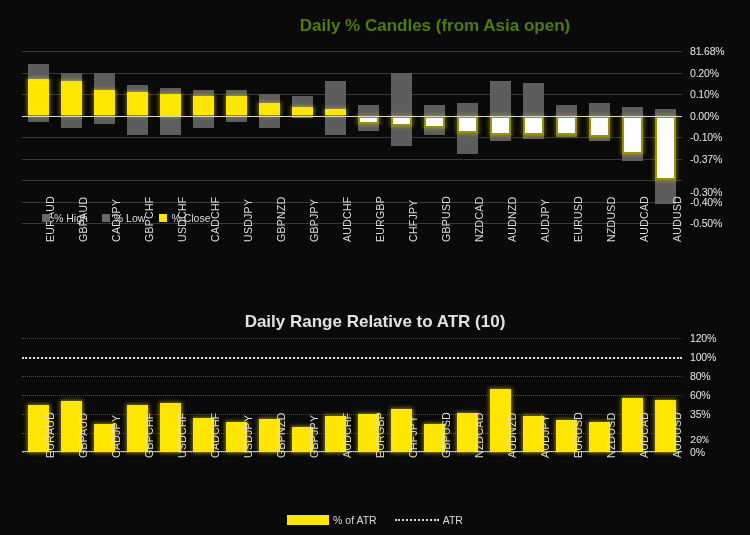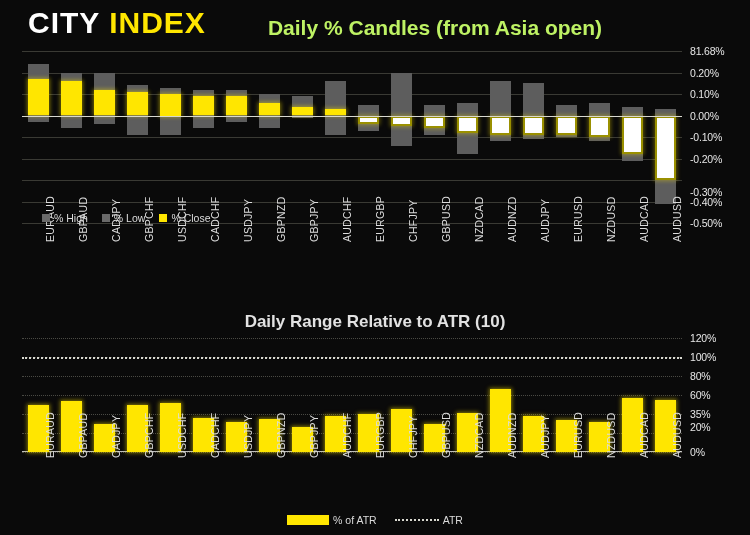--- a/index.html
+++ b/index.html
@@ -10,21 +10,21 @@
     color:#e8e8e8;
     position:relative;
   }
   #stage{position:relative;width:750px;height:535px;background:#0a0a0a;}
 
   
   .brand{position:absolute;left:28px;top:8px;font-size:30px;font-weight:700;letter-spacing:1px;line-height:1;}
   .brand .city{color:#ffffff;}
   .brand .index{color:#ffe600;}
   .title-top{position:absolute;left:250px;top:16px;width:370px;text-align:center;
-    font-size:21px;font-weight:700;color:#bef264;}
+    font-size:17px;font-weight:700;color:#4d7c0f;}
   .title-bottom{position:absolute;left:175px;top:312px;width:400px;text-align:center;
     font-size:17px;font-weight:700;color:#e2e2e2;}
 
   
   .panel{position:absolute;}
   #panel-top{left:22px;top:51px;width:660px;height:172px;}
   #panel-bot{left:22px;top:338px;width:660px;height:114px;}
 
   .gridline{position:absolute;left:0;width:100%;height:1px;background:#3a3a34;}
   .gridline.zero{background:#d9d9cf;height:1px;z-index:4;}
@@ -58,23 +58,20 @@
   .sw.gray{background:#6a6a6a;}
   .sw.yellow{background:#ffe600;}
   .sw.wide{width:42px;height:10px;background:#ffe600;}
   .sw.dots{width:44px;height:0;border-top:2px dotted #d8d8d0;}
 </style>
 </head>
 <body>
 
 <div id="stage">
 
-  <div class="brand">
-    <span class="city">CITY</span><span> </span><span class="index">INDEX</span>
-  </div>
 
   <div class="title-top">Daily % Candles (from Asia open)</div>
   <div class="title-bottom">Daily Range Relative to ATR (10)</div>
 
   <div class="panel" id="panel-top">
       <div class="gridline" style="top: 0px;"></div>
       <div class="gridline" style="top: 21.5px;"></div>
       <div class="gridline" style="top: 43px;"></div>
       <div class="gridline zero" style="top: 64.5px;"></div>
       <div class="gridline" style="top: 86px;"></div>
@@ -194,32 +191,32 @@
       <div class="atrbar" style="left: 600.27px; width: 20.46px; height: 54.15px;"></div>
       <div class="atrbar" style="left: 633.27px; width: 20.46px; height: 52.25px;"></div>
     </div>
 
   <div id="ytick-top">
       <div class="ytick" style="top: 51px;">81.68%</div>
       <div class="ytick" style="top: 72.5px;">0.20%</div>
       <div class="ytick" style="top: 94px;">0.10%</div>
       <div class="ytick" style="top: 115.5px;">0.00%</div>
       <div class="ytick" style="top: 137px;">-0.10%</div>
-      <div class="ytick" style="top: 158.5px;">-0.20%</div>
+      <div class="ytick" style="top: 158.5px;">-0.37%</div>
       <div class="ytick" style="top: 192px;">-0.30%</div>
       <div class="ytick" style="top: 201.5px;">-0.40%</div>
       <div class="ytick" style="top: 223px;">-0.50%</div>
     </div>
   <div id="ytick-bot">
       <div class="ytick" style="top: 338px;">120%</div>
       <div class="ytick" style="top: 357px;">100%</div>
       <div class="ytick" style="top: 376px;">80%</div>
       <div class="ytick" style="top: 395px;">60%</div>
       <div class="ytick" style="top: 414px;">35%</div>
-      <div class="ytick" style="top: 427px;">20%</div>
+      <div class="ytick" style="top: 440px; font-family: Liberation Mono, monospace;">20%</div>
       <div class="ytick" style="top: 452px;">0%</div>
     </div>
   <div id="xlabels-top">
       <div class="xlab" style="left: 43.5px; top: 242px;">EURAUD</div>
       <div class="xlab" style="left: 76.5px; top: 242px;">GBPAUD</div>
       <div class="xlab" style="left: 109.5px; top: 242px;">CADJPY</div>
       <div class="xlab" style="left: 142.5px; top: 242px;">GBPCHF</div>
       <div class="xlab" style="left: 175.5px; top: 242px;">USDCHF</div>
       <div class="xlab" style="left: 208.5px; top: 242px;">CADCHF</div>
       <div class="xlab" style="left: 241.5px; top: 242px;">USDJPY</div>

